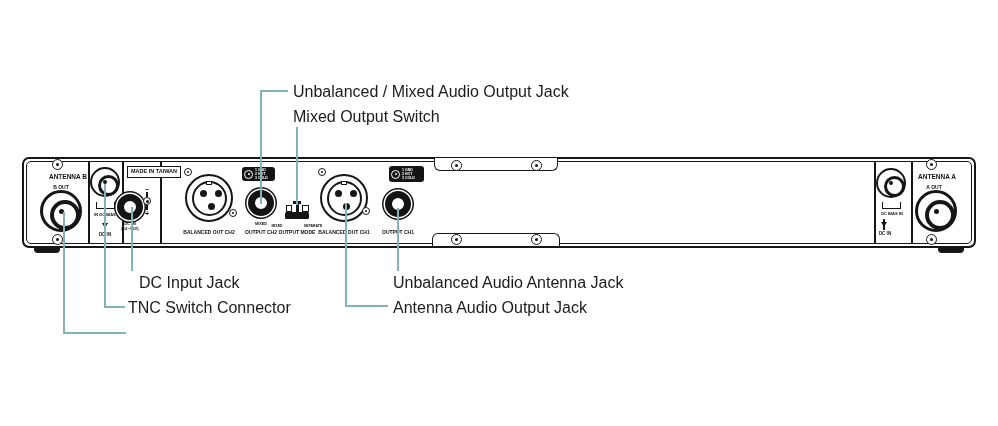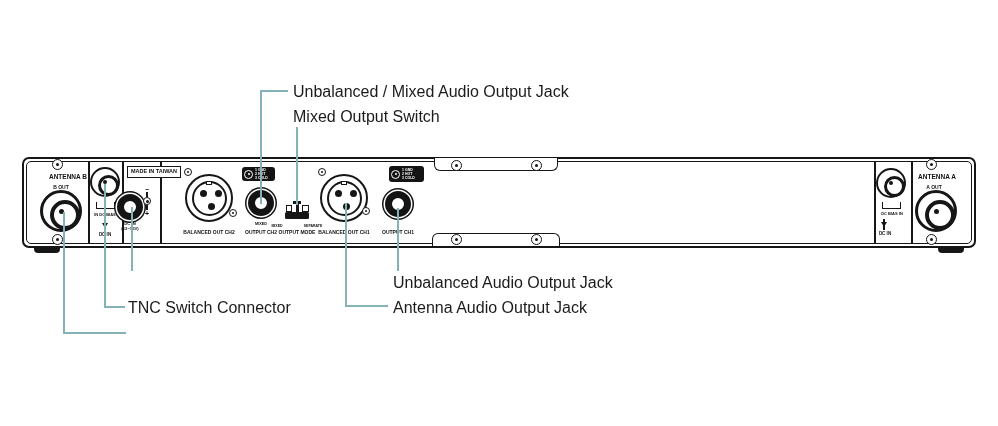--- a/index.html
+++ b/index.html
@@ -187,17 +187,18 @@
   <div class="ab clv" style="left:104px;top:184px;height:124px"></div>
   <div class="ab clh" style="left:104px;top:306px;width:21px"></div>
   <div class="ab clv" style="left:63px;top:212px;height:122px"></div>
   <div class="ab clh" style="left:63px;top:332px;width:63px"></div>
   <div class="ab clv" style="left:397px;top:208px;height:63px"></div>
   <div class="ab clv" style="left:345px;top:203px;height:104px"></div>
   <div class="ab clh" style="left:345px;top:305px;width:43px"></div>
 
   <div class="ab callout" style="left:293px;top:83px">Unbalanced / Mixed Audio Output Jack</div>
   <div class="ab callout" style="left:293px;top:108px">Mixed Output Switch</div>
+  <div class="ab callout" style="left:139px;top:274px">DC Input Jack</div>
   <div class="ab callout" style="left:128px;top:299px">TNC Switch Connector</div>
-  <div class="ab callout" style="left:393px;top:274px">Unbalanced Audio Output Jack</div>
+  <div class="ab callout" style="left:393px;top:274px">Unbalanced Audio Antenna Jack</div>
   <div class="ab callout" style="left:393px;top:299px">Antenna Audio Output Jack</div>
 
 </div>
 
 </body></html>

